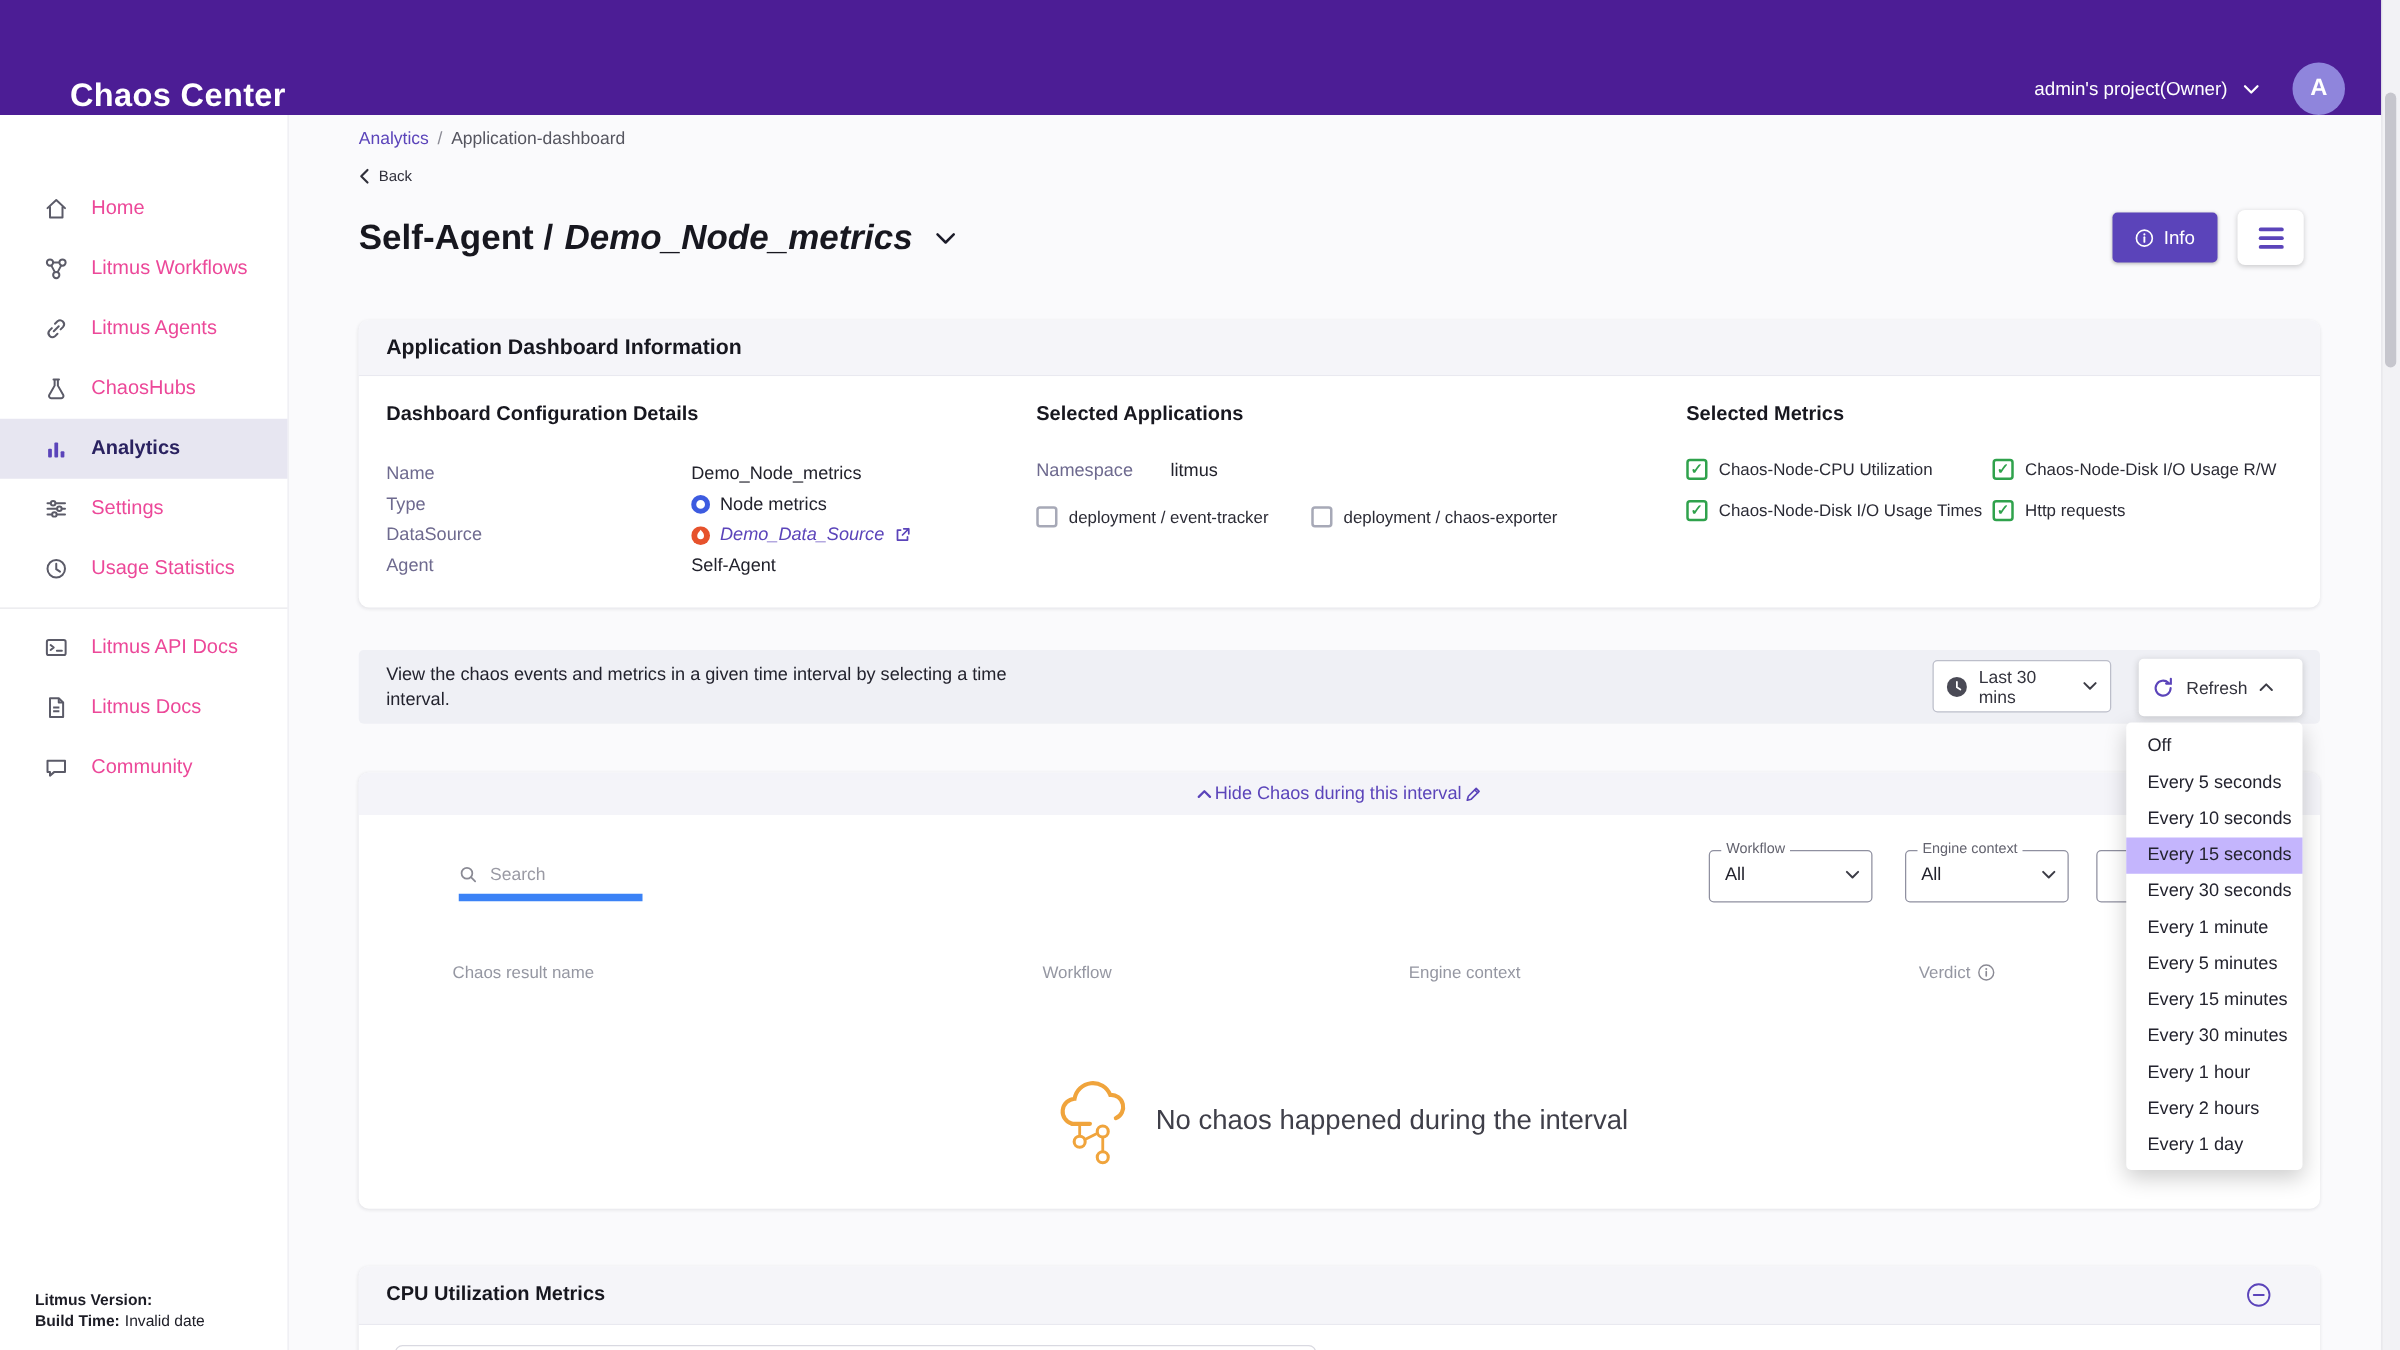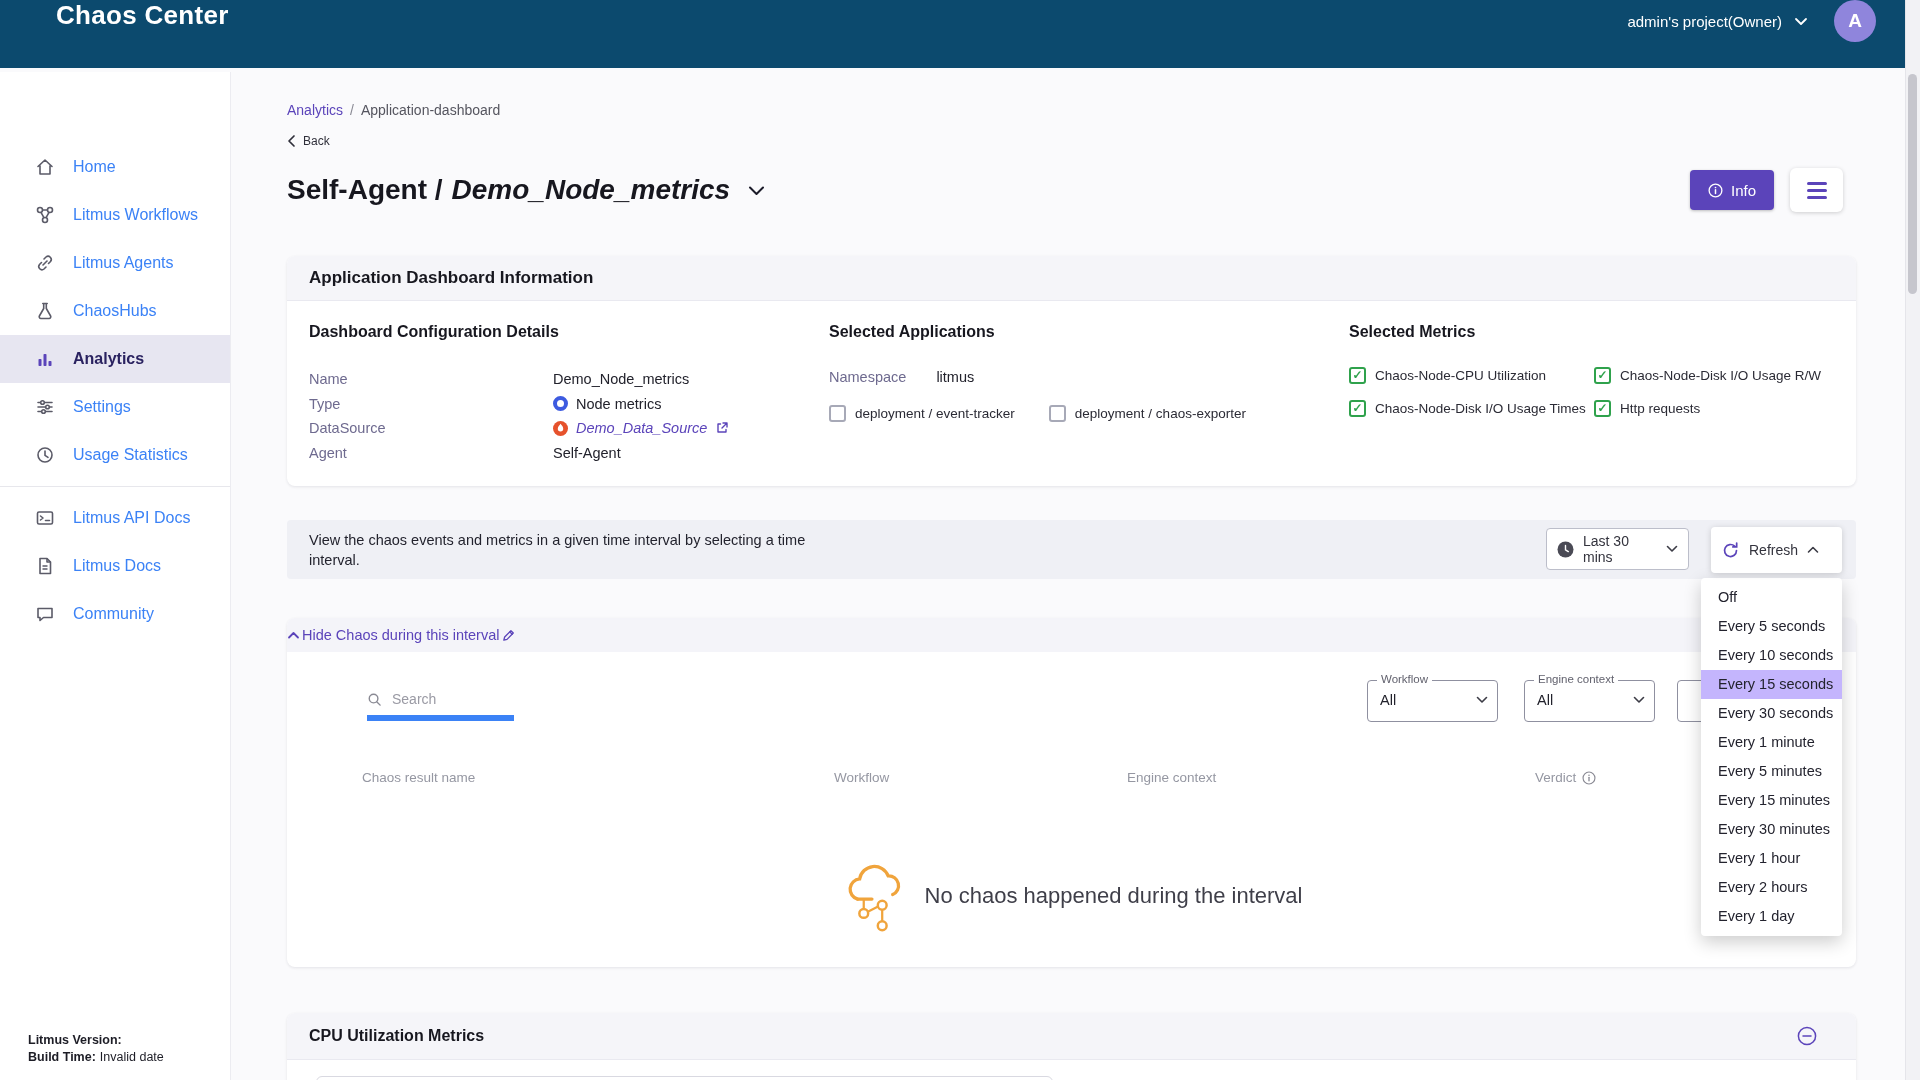--- a/index.html
+++ b/index.html
@@ -1,35 +1,35 @@
 <!DOCTYPE html>
 <html><head>
 <meta charset="utf-8">
 <style>
   html,body{margin:0;padding:0;background:#fff;}
   .screen{position:relative;width:1920px;height:1080px;overflow:hidden;background:#FAFAFC;
           font-family:"Liberation Sans",sans-serif;-webkit-font-smoothing:antialiased;}
   svg{display:block;}
 
   
-  .topbar{position:absolute;top:0;left:0;width:100%;height:68px;background:#0c4a6e;z-index:20;
-          display:flex;align-items:flex-start;box-sizing:border-box;padding:0 44px 0 56px;}
+  .topbar{position:absolute;top:0;left:0;width:100%;height:92px;background:#4c1d95;z-index:20;
+          display:flex;align-items:flex-end;box-sizing:border-box;padding:0 44px 0 56px;}
   .app-title{color:#fff;font-size:26px;font-weight:700;letter-spacing:.3px;}
   .topbar-right{margin-left:auto;display:flex;align-items:center;}
   .project-label{color:#fff;font-size:15px;}
   .proj-chev{margin-left:12px;}
   .avatar{width:42px;height:42px;border-radius:50%;background:#8F85DC;color:#fff;font-size:19px;
           font-weight:700;display:flex;align-items:center;justify-content:center;margin-left:26px;cursor:pointer;}
 
   
   .sidebar{position:absolute;top:72px;left:0;width:230px;bottom:0;background:#fff;
            border-right:1px solid #ECECF1;z-index:10;}
   .nav{padding-top:71px;}
   .nav-item{height:48px;display:flex;align-items:center;gap:17px;padding-left:34px;
-            color:#3b82f6;font-size:16px;cursor:pointer;}
+            color:#ec4899;font-size:16px;cursor:pointer;}
   .nav-item .nav-ic{color:#5b5b68;flex:none;}
   .nav-item.active{background:#E7E6F1;color:#2A2260;font-weight:700;}
   .nav-item.active .nav-ic{color:#5B44BA;}
   .nav-divider{height:1px;background:#E7E7EC;margin:7px 0;}
   .sidebar-footer{position:absolute;left:28px;bottom:14px;font-size:12.5px;color:#1d1d26;line-height:17px;}
   .bold{font-weight:700;}
   .build-val{margin-left:4px;font-weight:400;}
 
   
   .main{position:absolute;top:72px;left:230px;right:0;bottom:0;}
@@ -95,21 +95,21 @@
                    box-sizing:border-box;z-index:61;cursor:pointer;}
   .refresh-trigger .lbl{font-size:14px;color:#33333d;}
   .refresh-menu{position:absolute;top:506px;left:1414px;width:141px;background:#fff;border-radius:4px;
                 box-shadow:0 6px 18px rgba(0,0,0,.2);padding:5px 0;z-index:60;}
   .menu-item{height:29px;line-height:29px;padding-left:17px;font-size:14.5px;color:#23232e;cursor:pointer;white-space:nowrap;}
   .menu-item.sel{background:#c4b5fd;}
 
   
   .chaos-card{position:absolute;top:546px;left:0;width:1569px;height:349px;}
   .toggle-band{height:34px;background:#F4F4F9;border-radius:8px 8px 0 0;display:flex;align-items:center;
-               justify-content:flex-start;gap:2px;}
+               justify-content:center;gap:2px;}
   .toggle-label{color:#5B44BA;font-size:14.5px;cursor:pointer;}
   .search-wrap{position:absolute;left:80px;top:72px;width:147px;display:flex;align-items:center;gap:8px;
                border-bottom:6px solid #3b82f6;padding-bottom:7px;}
   .search-input{border:none;outline:none;background:transparent;font-size:14px;color:#33333d;width:110px;
                 font-family:inherit;}
   .search-input::placeholder{color:#9a9aa4;}
   .mselect{position:absolute;top:62px;width:131px;height:42px;border:1px solid #8F90A0;border-radius:4px;
            background:#fff;box-sizing:border-box;cursor:pointer;}
   .mselect-label{position:absolute;top:-8px;left:9px;font-size:11.5px;color:#62626e;background:#fff;padding:0 4px;}
   .mselect-value{position:absolute;left:12px;top:11px;font-size:14.5px;color:#22222c;}

